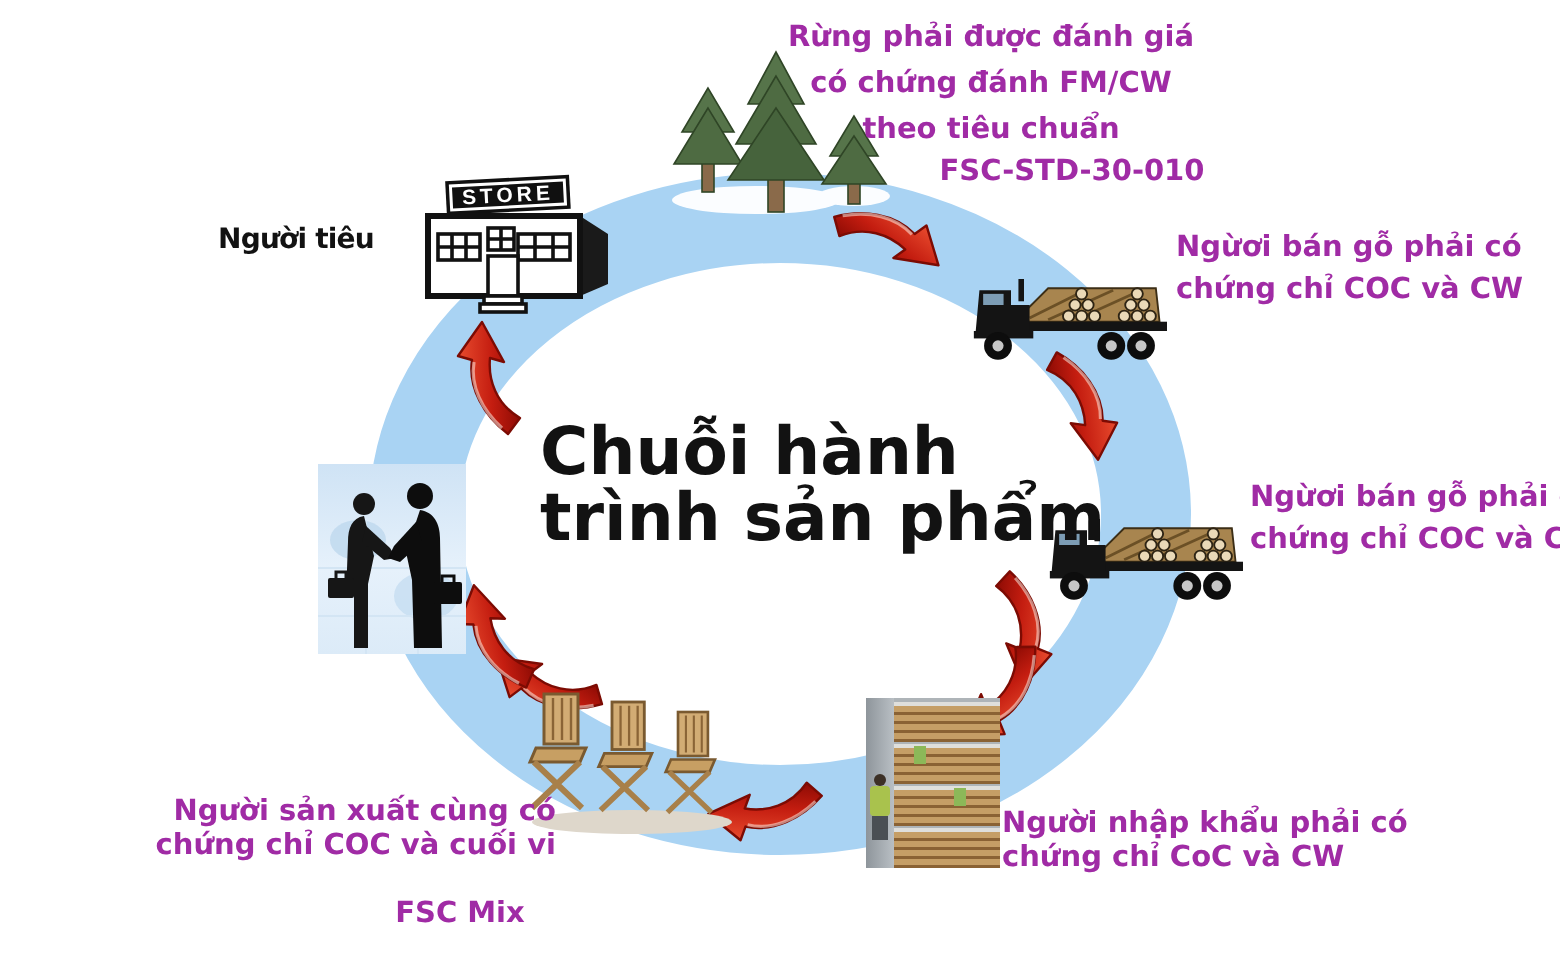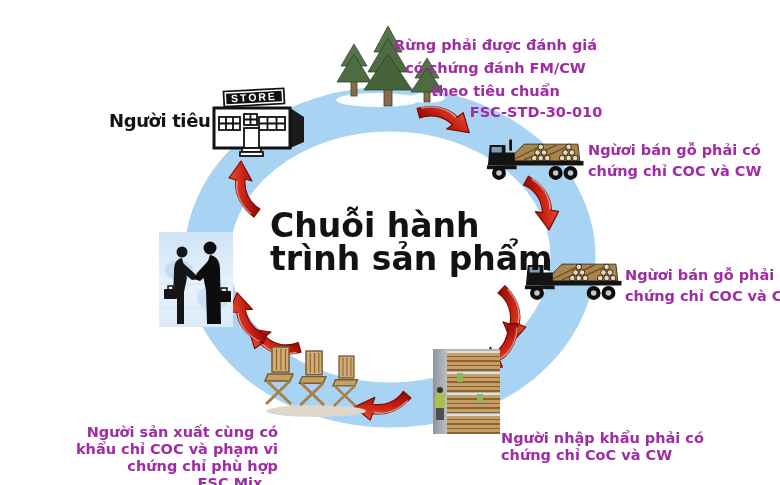--- a/index.html
+++ b/index.html
@@ -1,32 +1,32 @@
 <!DOCTYPE html>
 <html><head>
 <meta charset="utf-8">
 <style>
   html,body{margin:0;padding:0;background:#fff;}
   .stage{position:relative;width:780px;height:485px;background:#ffffff;overflow:hidden;
          font-family:"DejaVu Sans",sans-serif;}
   .layer{position:absolute;left:0;top:0;width:780px;height:485px;}
   .abs{position:absolute;}
   
-  .mtxt{color:#A02BA5;font-weight:bold;font-size:14.5px;white-space:nowrap;margin-top:26px;}
+  .mtxt{color:#A02BA5;font-weight:bold;font-size:14.5px;white-space:nowrap;}
   .blktxt{color:#121212;font-weight:bold;white-space:nowrap;}
   .lbl{position:absolute;z-index:6;}
   #label-forest{left:393px;top:8px;width:205px;text-align:center;line-height:23px;}
   #label-forest-std{left:450px;top:78px;width:172px;text-align:center;}
   #label-seller1{left:588px;top:114px;line-height:21px;}
   #label-seller2{left:625px;top:239px;line-height:21px;}
   #label-importer{left:501px;top:404px;line-height:17px;}
   #label-manufacturer{left:64px;top:398px;width:214px;text-align:right;line-height:17px;}
   #label-fscmix{left:172px;top:449px;width:116px;text-align:center;}
   #label-trader{left:6px;top:261px;}
-  #label-consumer{left:109px;top:112px;font-size:18px;line-height:17px;letter-spacing:-0.4px;}
+  #label-consumer{left:109px;top:112px;font-size:14px;line-height:17px;letter-spacing:-0.4px;}
   #title-center{left:270px;top:209px;width:245px;text-align:left;font-size:33px;line-height:33px;z-index:6;}
   
   #trees-box{left:330px;top:24px;width:118px;height:84px;z-index:4;}
   #store-box{left:211px;top:86px;width:98px;height:73px;z-index:4;}
   #truck1-box{left:484px;top:133px;width:108px;height:52px;z-index:4;}
   #truck2-box{left:522px;top:253px;width:108px;height:52px;z-index:4;}
   #chairs-box{left:260px;top:345px;width:114px;height:74px;z-index:4;}
   #handshake-box{left:159px;top:232px;width:74px;height:95px;z-index:4;
       background:linear-gradient(180deg,#cfe3f5 0%,#e6f1fb 55%,#dcebf8 100%);}
   #lumber-box{left:433px;top:349px;width:67px;height:85px;z-index:4;background:#aeb4b8;overflow:hidden;}
@@ -228,22 +228,21 @@
     <div>chứng chỉ COC và CW</div>
   </div>
 
   <div id="label-importer" class="lbl mtxt">
     <div>Người nhập khẩu phải có</div>
     <div>chứng chỉ CoC và CW</div>
   </div>
 
   <div id="label-manufacturer" class="lbl mtxt">
     <div>Người sản xuất cùng có</div>
-    <div>khẩu chỉ COC và phạm vi</div>
-    <div>chứng chỉ phù hợp</div>
+    <div>chứng chỉ COC và cuối vi</div>
   </div>
   <div id="label-fscmix" class="lbl mtxt">FSC Mix</div>
 
 
   <div id="label-consumer" class="lbl blktxt">
     <div>Người tiêu</div>
   </div>
 
 </div>
 

